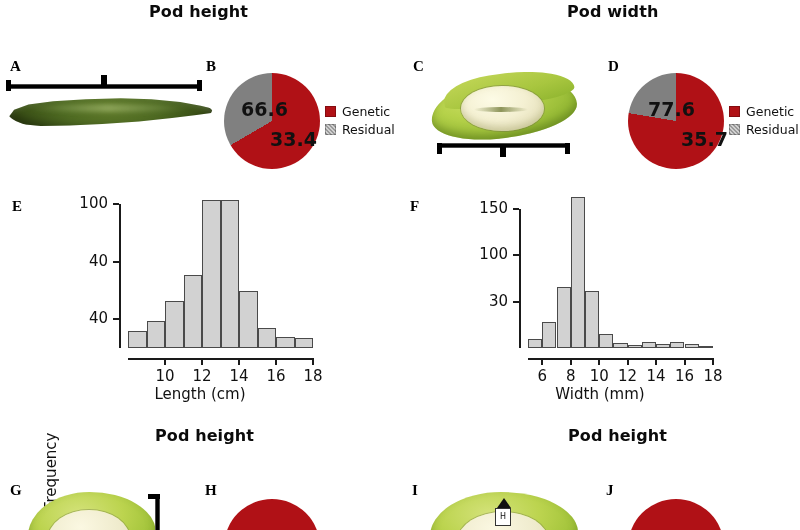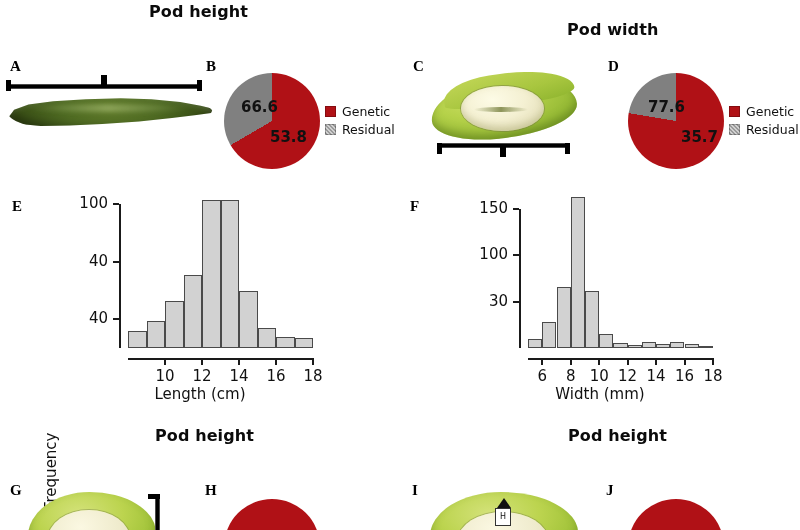--- a/index.html
+++ b/index.html
@@ -75,21 +75,21 @@
   .bracket-h .capL,.bracket-h .capR{position:absolute;width:5px;background:#000;}
   .bracket-h .tick{position:absolute;width:6px;background:#000;}
 
   .bracket-v{position:absolute;}
   .bracket-v .bar{position:absolute;top:0;bottom:0;width:5px;background:#000;}
   .bracket-v .capT,.bracket-v .capB{position:absolute;height:5px;background:#000;}
 
   
   .pie{position:absolute;border-radius:50%;}
   .pie-label{
-    position:absolute;font-weight:bold;font-size:15px;color:#111;
+    position:absolute;font-weight:bold;font-size:19px;color:#111;
     font-family:"DejaVu Sans", sans-serif;white-space:nowrap;
   }
   .legend{position:absolute;}
   .legend-row{display:flex;align-items:center;margin-bottom:3px;}
   .legend-sw{width:11px;height:11px;margin-right:6px;flex:none;
              box-shadow:inset 0 0 0 1px rgba(0,0,0,.25);}
   .legend-sw.genetic{background:#B01116;}
   .legend-sw.residual{
     background:#9a9a9a;
     background-image:linear-gradient(45deg,rgba(255,255,255,.55) 25%,transparent 25%,transparent 50%,rgba(255,255,255,.55) 50%,rgba(255,255,255,.55) 75%,transparent 75%);
@@ -140,21 +140,21 @@
     border-left:7px solid transparent;border-right:7px solid transparent;
     border-bottom:10px solid #111;
   }
 </style>
 </head>
 <body>
 
 <div class="fig">
 
   <div class="sect-title" style="left:149px;top:2px;">Pod height</div>
-  <div class="sect-title" style="left:567px;top:2px;margin-top:18px;">Pod width</div>
+  <div class="sect-title" style="left:567px;top:2px;">Pod width</div>
   <div class="sect-title" style="left:155px;top:426px;">Pod height</div>
   <div class="sect-title" style="left:568px;top:426px;">Pod height</div>
 
   <div class="panel-letter" style="left:10px;top:58px;">A</div>
 
   <div class="bracket-h" style="left:6px;top:75px;width:196px;height:16px;">
     <div class="bar" style="top:9px;"></div>
     <div class="capL" style="left:0;top:5px;height:11px;"></div>
     <div class="capR" style="right:0;top:5px;height:11px;"></div>
     <div class="tick" style="left:95px;top:0;height:10px;"></div>
@@ -162,21 +162,21 @@
 
   <div class="photo" style="left:8px;top:92px;width:205px;height:42px;">
     <div class="pod-long"></div>
     <div class="pod-sheen"></div>
   </div>
 
   <div class="panel-letter" style="left:206px;top:58px;">B</div>
 
   <div class="pie" id="pie-b" style="left: 224px; top: 73px; width: 96px; height: 96px; background: conic-gradient(rgb(176, 17, 22) 0deg, rgb(176, 17, 22) 239.76deg, rgb(128, 128, 128) 239.76deg, rgb(128, 128, 128) 360deg);"></div>
   <div class="pie-label" style="left:241px;top:98px;">66.6</div>
-  <div class="pie-label" style="left:270px;top:128px;">53.8</div>
+  <div class="pie-label" style="left:270px;top:128px;">33.4</div>
 
   <div class="legend" style="left:325px;top:104px;">
     <div class="legend-row">
       <span class="legend-sw genetic"></span>
       <span class="legend-txt">Genetic</span>
     </div>
     <div class="legend-row">
       <span class="legend-sw residual"></span>
       <span class="legend-txt">Residual</span>
     </div>

